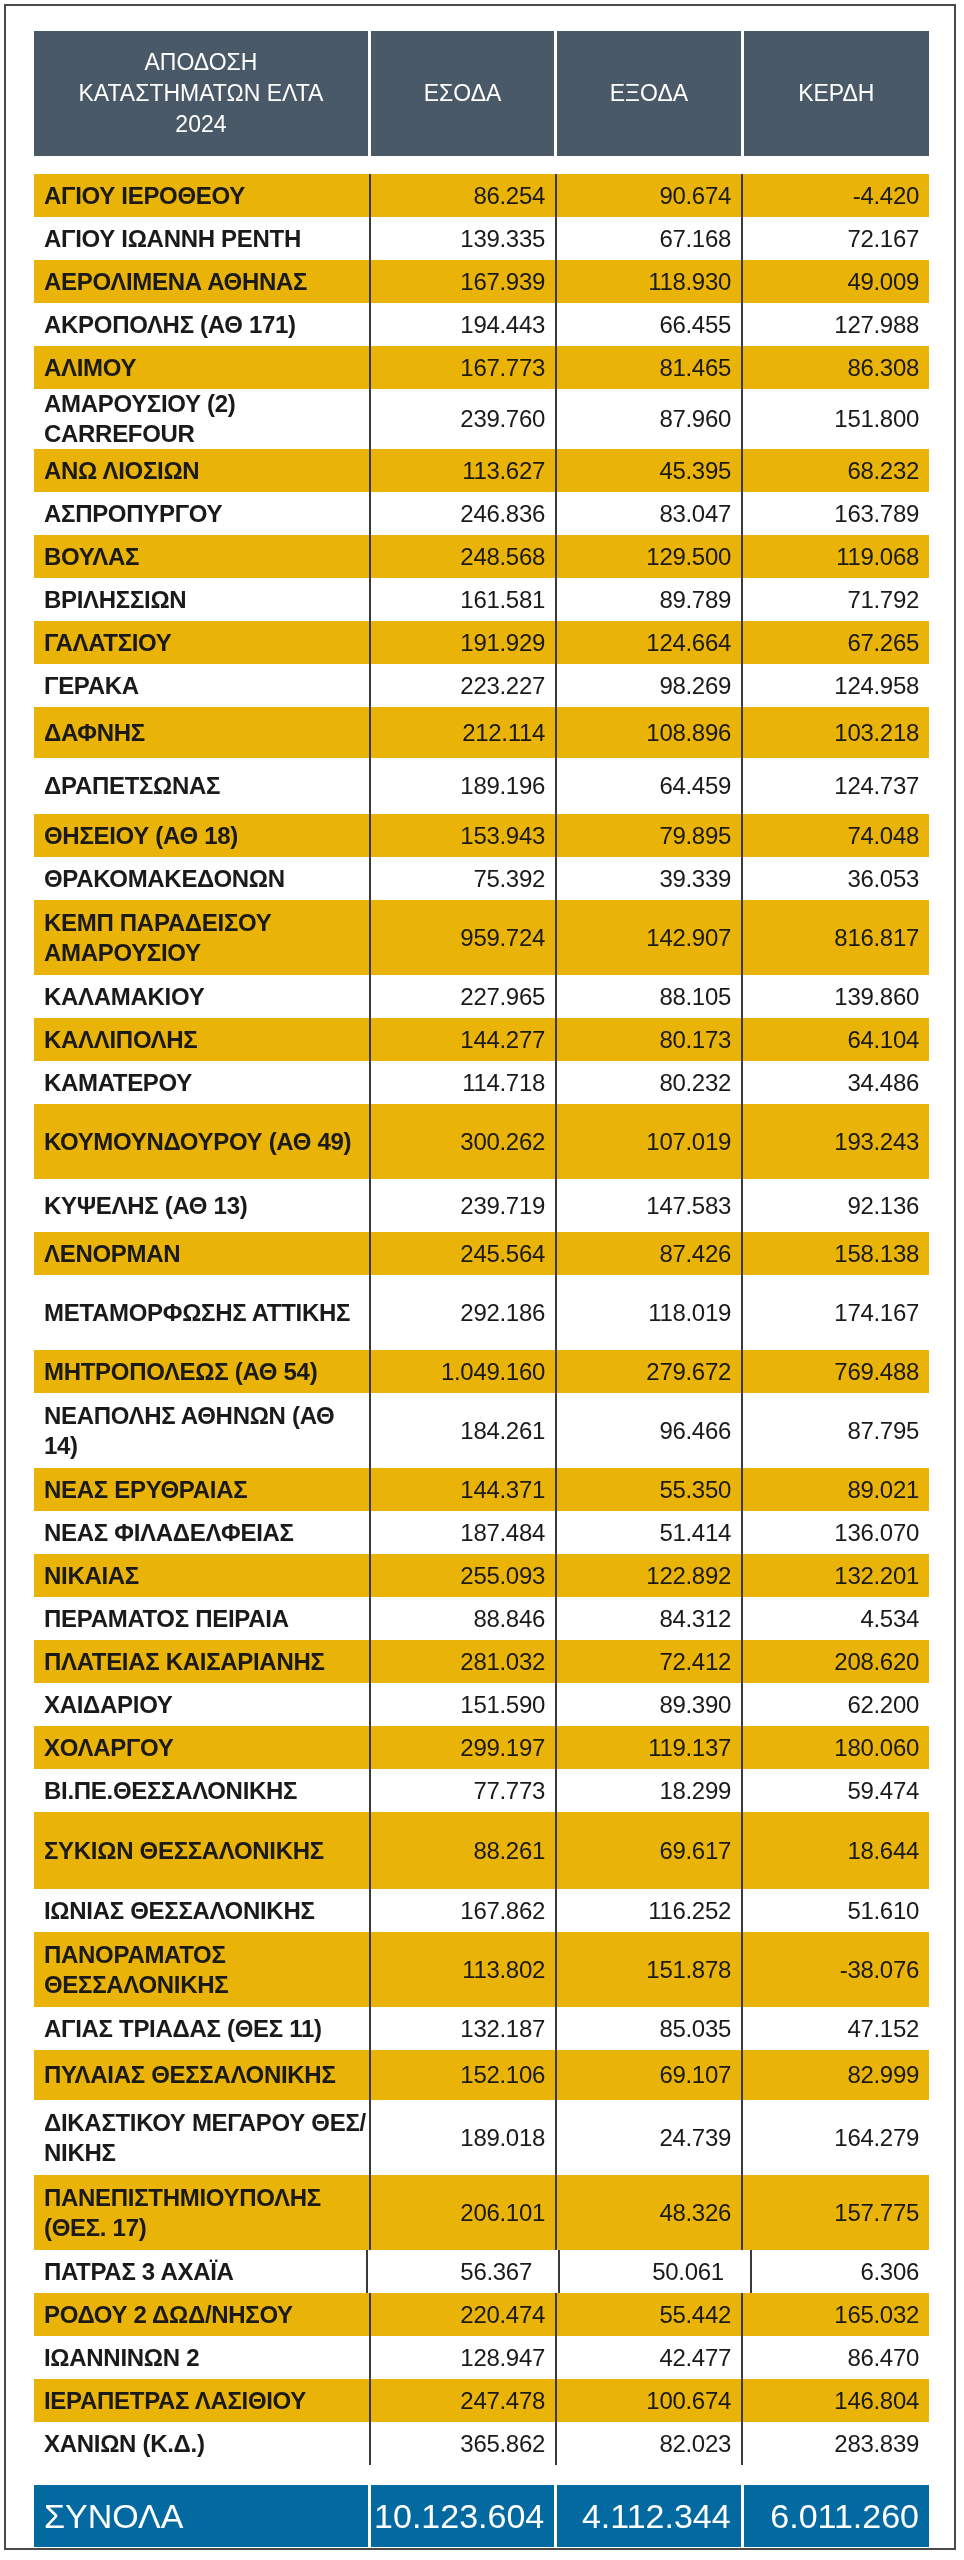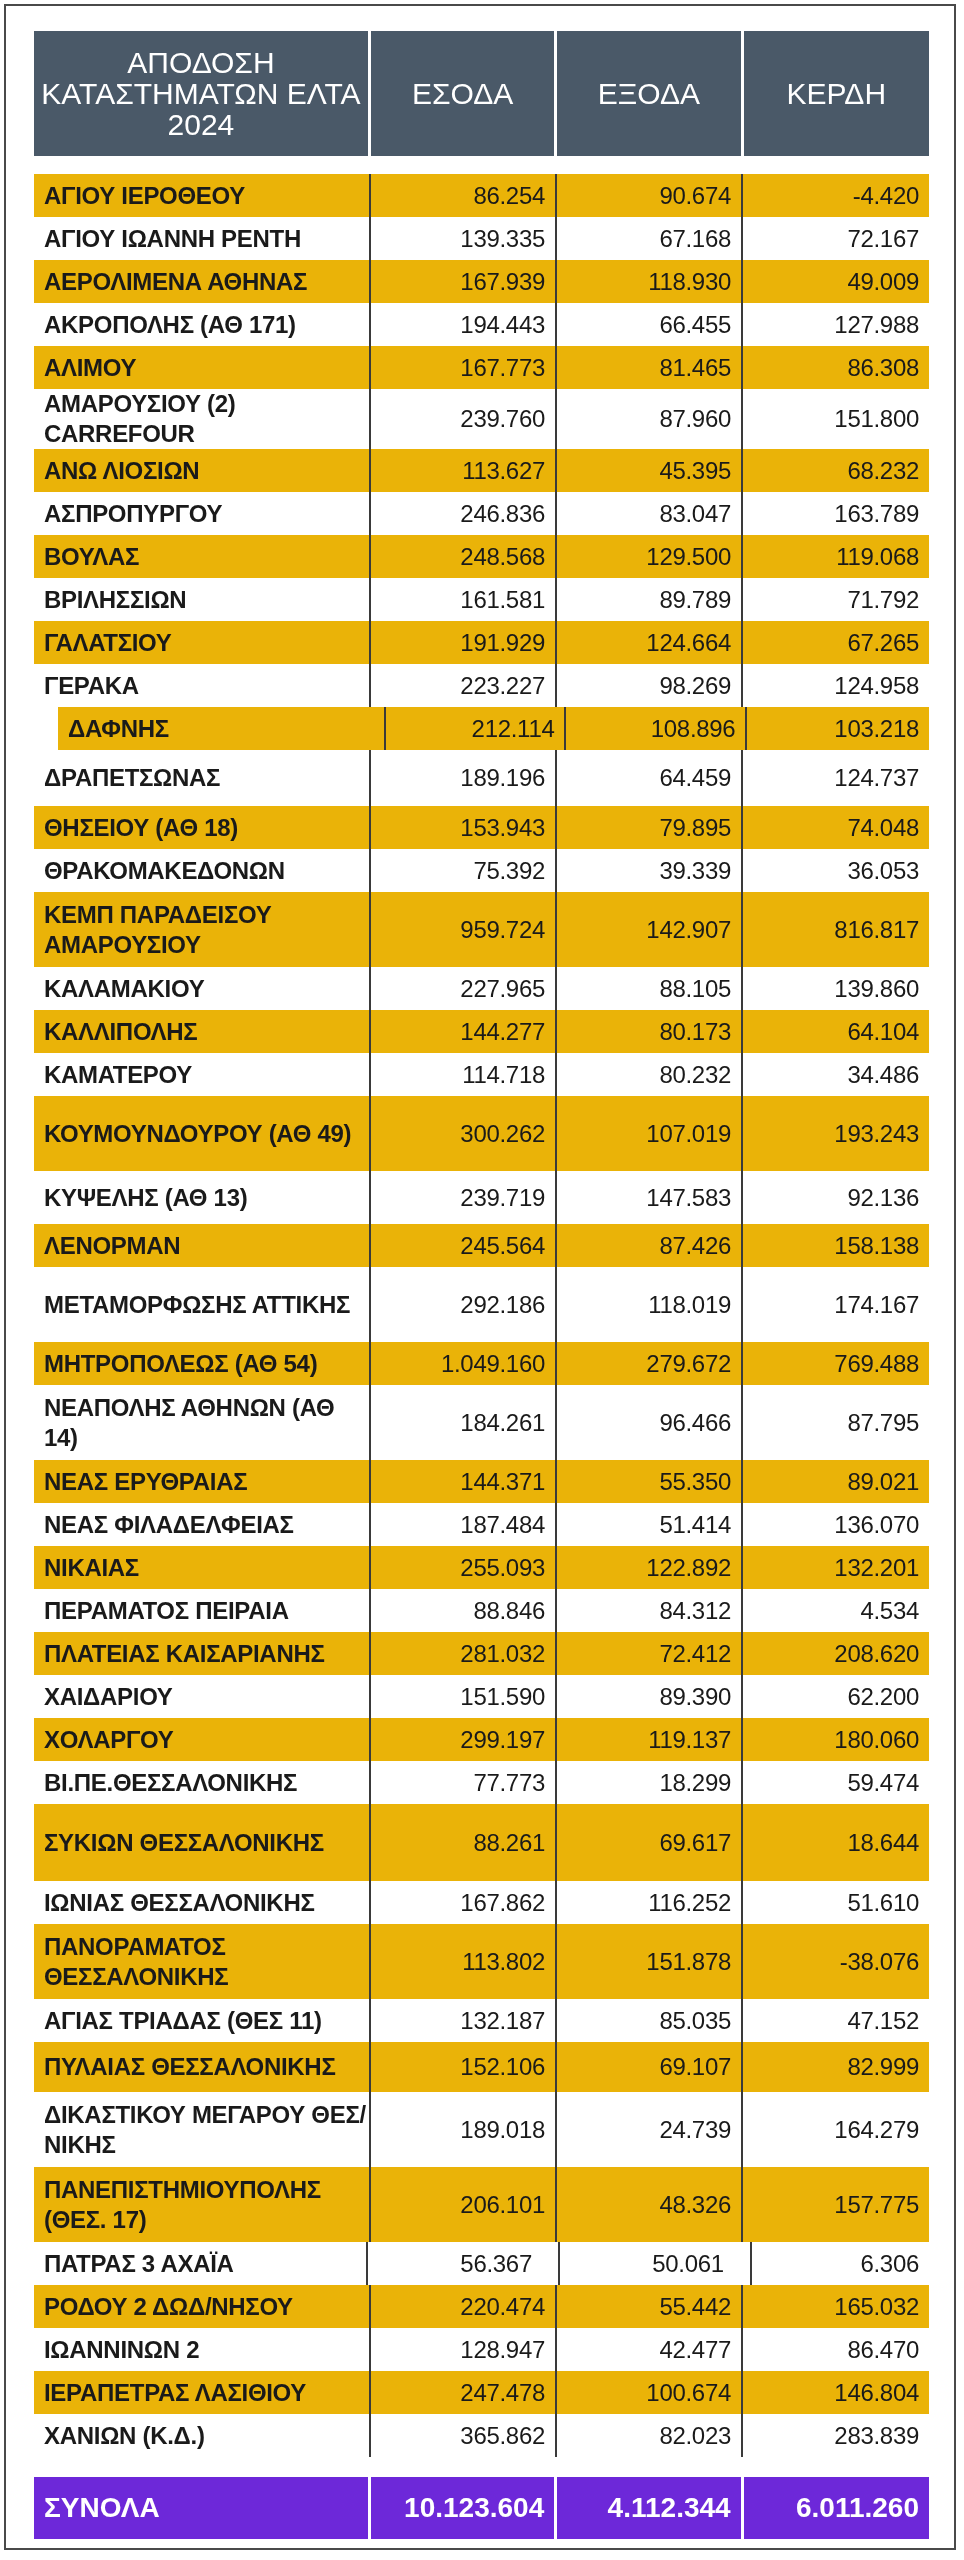--- a/index.html
+++ b/index.html
@@ -1,36 +1,36 @@
 <!DOCTYPE html>
 <html><head>
 <meta charset="utf-8">
 <style>
   html,body{margin:0;padding:0;background:#ffffff;}
   body{width:964px;height:2560px;position:relative;font-family:"Liberation Sans","DejaVu Sans",sans-serif;color:#1a1a1a;overflow:hidden;}
   .frame{position:absolute;left:4px;top:4px;width:952px;height:2546px;border:2px solid #4a4a4a;box-sizing:border-box;background:#fff;}
   .tbl{position:absolute;left:34px;top:31px;width:895px;}
   .hdr{display:flex;height:125px;margin-bottom:18px;}
-  .hdr .c{background:#4a5968;color:#fff;display:flex;align-items:center;justify-content:center;text-align:center;font-size:30px;line-height:31px;transform:scaleX(0.85);}
+  .hdr .c{background:#4a5968;color:#fff;display:flex;align-items:center;justify-content:center;text-align:center;font-size:23px;line-height:31px;transform:scaleX(0.85);}
   .hdr .c{transform:none;}
   .c{box-sizing:border-box;}
   .c0{width:335px;}
   .c1{width:184px;margin-left:3px;}
   .c2{width:184px;margin-left:3px;}
   .c3{width:186px;margin-left:3px;}
   .rows{position:relative;}
   .row{display:flex;align-items:stretch;font-size:24px;}
   .row.alt{background:#eab308;}
   .row .c{display:flex;align-items:center;}
   .row .c0{padding-left:10px;line-height:30px;font-weight:600;letter-spacing:-0.3px;}
   .row .num{justify-content:flex-end;padding-right:10px;letter-spacing:-0.3px;}
   .row .c1,.row .c2,.row .c3{margin-left:0;border-left:2px solid #3a3a3a;}
   .row .c1{width:186px;} .row .c2{width:186px;} .row .c3{width:188px;padding-left:24px;}
   .totals{display:flex;height:62px;margin-top:20px;}
-  .totals .c{background:#6d28d9;color:#fff;font-weight:700;font-size:28px;display:flex;align-items:center;}
+  .totals .c{background:#0369a1;color:#fff;font-weight:400;font-size:34px;display:flex;align-items:center;}
   .totals .c0{padding-left:10px;}
   .totals .num{justify-content:flex-end;padding-right:10px;}
 </style>
 </head>
 <body>
 
 <div class="frame"></div>
 
 <div class="tbl">
   <div class="hdr">
@@ -112,21 +112,21 @@
         <div class="c c1 num">191.929</div>
         <div class="c c2 num">124.664</div>
         <div class="c c3 num">67.265</div>
       </div>
       <div class="row" style="height: 43px;">
         <div class="c c0">ΓΕΡΑΚΑ</div>
         <div class="c c1 num">223.227</div>
         <div class="c c2 num">98.269</div>
         <div class="c c3 num">124.958</div>
       </div>
-      <div class="row alt" style="height: 43px; margin-left: 24px;">
+      <div class="row alt" style="height: 51px;">
         <div class="c c0">ΔΑΦΝΗΣ</div>
         <div class="c c1 num">212.114</div>
         <div class="c c2 num">108.896</div>
         <div class="c c3 num">103.218</div>
       </div>
       <div class="row" style="height: 56px;">
         <div class="c c0">ΔΡΑΠΕΤΣΩΝΑΣ</div>
         <div class="c c1 num">189.196</div>
         <div class="c c2 num">64.459</div>
         <div class="c c3 num">124.737</div>

